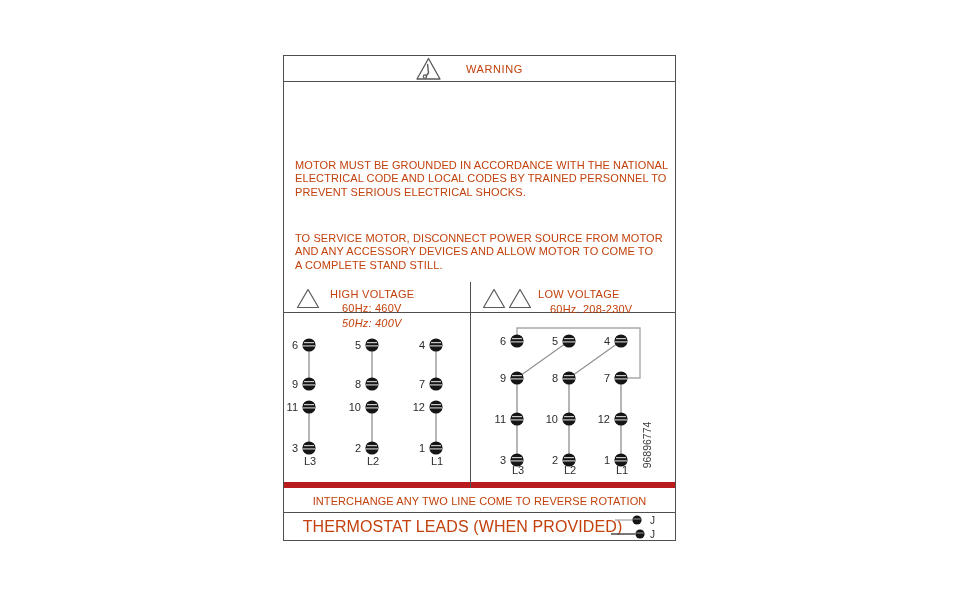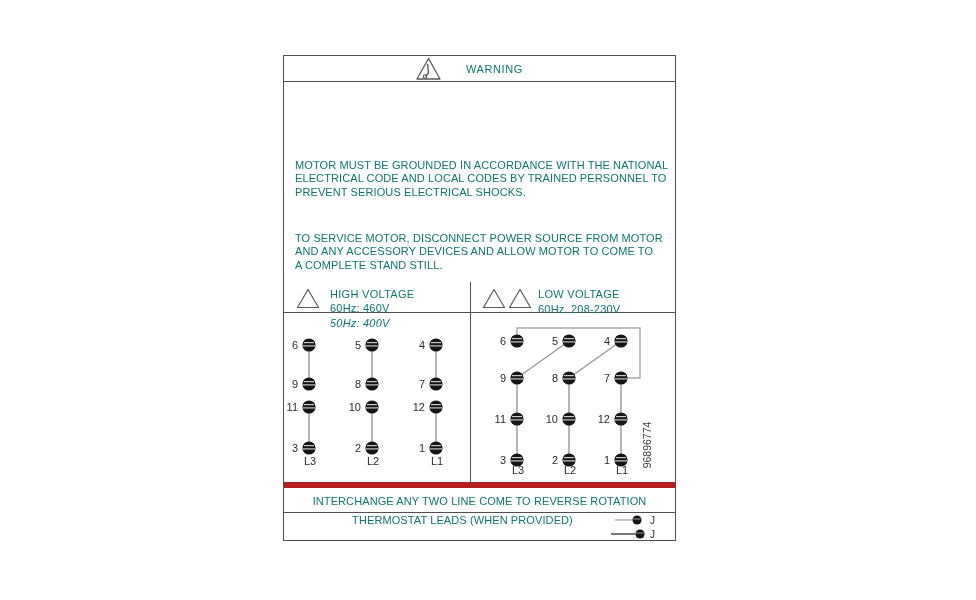--- a/index.html
+++ b/index.html
@@ -12,21 +12,21 @@
   }
   .label {
     position: absolute;
     left: 283px;
     top: 55px;
     width: 393px;
     height: 486px;
     border: 1px solid #4f4f4f;
     box-sizing: border-box;
     background: #ffffff;
-    color: #0f766e;
+    color: #c2410c;
   }
   .label * { box-sizing: border-box; }
 
   
   .hdr {
     position: absolute;
     left: 0; top: 0;
     width: 391px; height: 26px;
     border-bottom: 1px solid #4f4f4f;
   }
@@ -67,21 +67,21 @@
     border-bottom: 6px solid #b91c1c;
   }
   .panel { position: absolute; top: 0; height: 206px; }
   .panel-hv { left: 0; width: 187px; border-right: 1px solid #4f4f4f; }
   .panel-lv { left: 187px; width: 204px; }
   .pv-tri { position: absolute; top: 6px; }
   .pv-tri-1 { left: 12px; }
   .pv-tri-lv1 { left: 11px; }
   .pv-tri-lv2 { left: 37px; }
   .pv-title { position: absolute; font-size: 11px; letter-spacing: 0.3px; }
-  .pv-line  { position: absolute; font-size: 11px; letter-spacing: 0.2px; }
+  .pv-line  { position: absolute; font-size: 11px; letter-spacing: 0.2px; margin-left: 12px; }
   .hv-title { left: 46px; top: 6px; }
   .hv-f60   { left: 46px; top: 20px; }
   .hv-f50   { left: 46px; top: 35px; font-style: italic; }
   .lv-title { left: 67px; top: 6px; }
   .lv-f60   { left: 67px; top: 21px; }
   .wiring { position: absolute; left: 0; top: 0; }
   .num {
     font-family: "Liberation Sans", "DejaVu Sans", sans-serif;
     font-size: 11px;
     fill: #2b2b2b;
@@ -99,23 +99,23 @@
     width: 391px; height: 24px;
     border-bottom: 1px solid #4f4f4f;
     display: flex; align-items: center; justify-content: center;
     font-size: 11px;
     letter-spacing: 0.1px;
   }
   .row-thermostat {
     position: absolute;
     left: 0; top: 458px;
     width: 391px; height: 26px;
-    display: flex; justify-content: center;
+    display: flex; align-items: center; justify-content: center;
     padding-right: 34px;
-    font-size: 11px;
+    font-size: 16px;
     letter-spacing: 0.1px;
   }
   .leads {
     position: absolute;
     left: 326px; top: 459px;
     width: 65px; height: 26px;
   }
   .jlab {
     font-family: "Liberation Sans", "DejaVu Sans", sans-serif;
     font-size: 10px;

